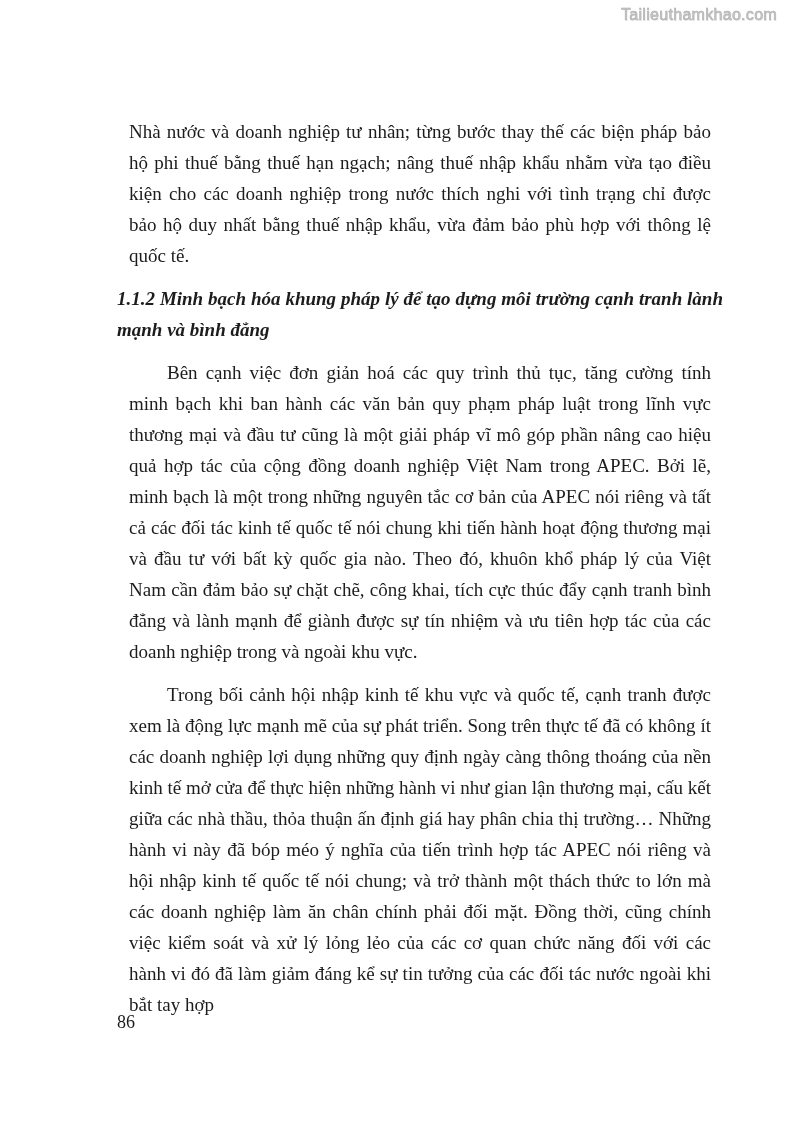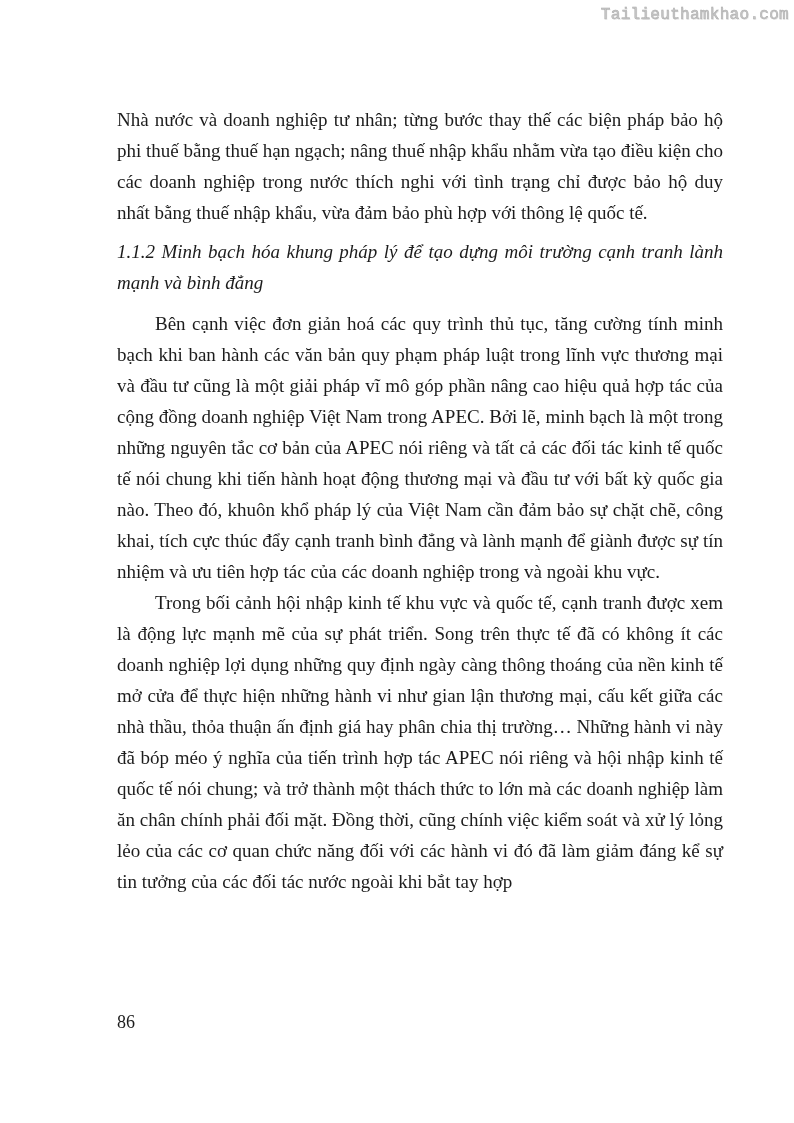--- a/index.html
+++ b/index.html
@@ -14,48 +14,48 @@
     width: 794px;
     height: 1123px;
     background: #ffffff;
     overflow: hidden;
     font-family: "Liberation Serif", "DejaVu Serif", serif;
     color: #1c1c1c;
   }
   .watermark {
     position: absolute;
     top: 6px;
-    right: 5px;
-    font-family: Liberation Mono, monospace;
+    right: 17px;
+    font-family: Liberation Sans, sans-serif;
     font-size: 16px;
     letter-spacing: 0.3px;
     color: #c7c7c7;
     -webkit-text-stroke: 0.5px #a9a9a9;
     text-shadow: 1px 1px 0 #efefef;
     user-select: none;
   }
   .doc-body {
     position: absolute;
     left: 117px;
     top: 104px;
     width: 606px;
     font-size: 19px;
     line-height: 31px;
     text-align: justify;
     text-justify: inter-word;
   }
   .doc-body p {
-    margin: 0;
+    margin: 12px;
     padding: 0;
   }
   .para-indent {
     text-indent: 38px;
   }
   .section-heading {
-    font-weight: 400;
+    font-weight: 700;
     font-style: italic;
     margin: 8px 0 10px 0 !important;
   }
   .page-number {
     position: absolute;
     left: 117px;
     top: 1012px;
     width: 606px;
     text-align: left;
     font-size: 18px;

